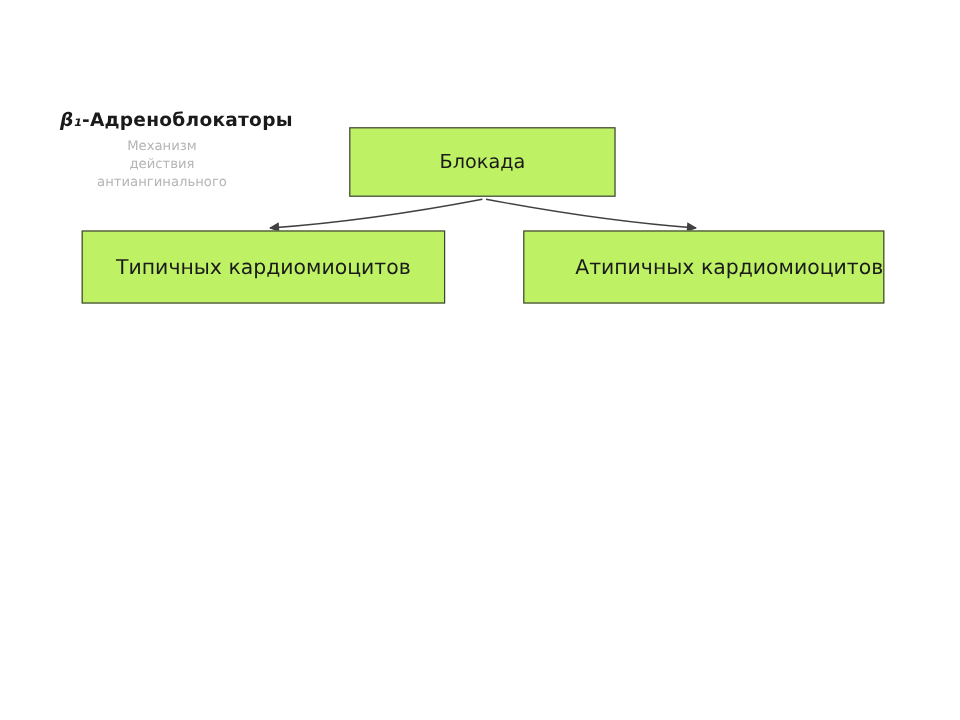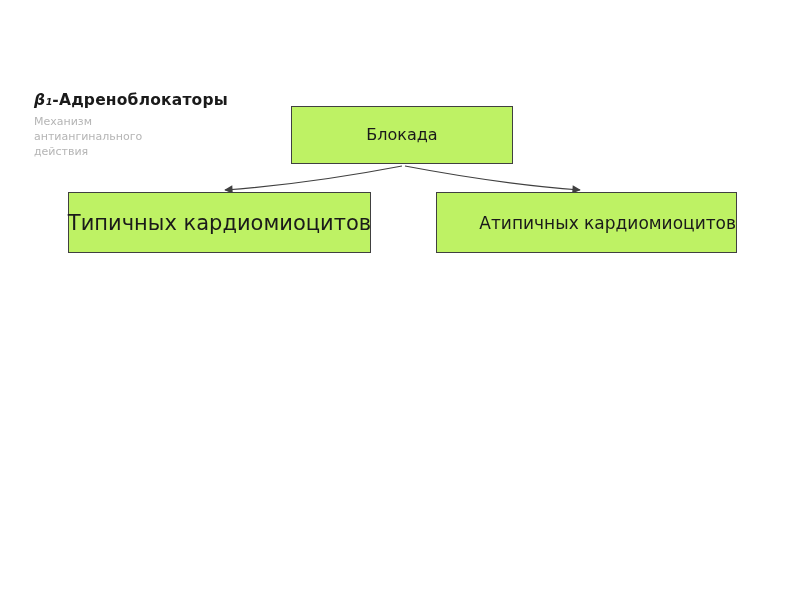--- a/index.html
+++ b/index.html
@@ -11,23 +11,23 @@
     position: relative;
     overflow: hidden;
   }
   .slide {
     position: absolute; inset: 0;
     background: #ffffff;
   }
   
   .header {
     position: absolute;
-    left: 34px; top: 91px;
+    left: 50px; top: 91px;
     width: 170px;
-    text-align: left;
+    text-align: center;
   }
   .header .title {
     font-size: 15.5px;
     font-weight: bold;
     letter-spacing: 0.2px;
     color: var(--text, #1a1a1a);
     white-space: nowrap;
   }
   .header .title i { font-style: italic; }
   .header .subtitle {
@@ -47,21 +47,21 @@
     align-items: center;
     justify-content: center;
     text-align: center;
     font-size: 16px;
     line-height: 22px;
     color: var(--text, #1a1a1a);
     white-space: nowrap;
   }
   .node i { font-style: italic; }
   .node.root  { left: 291px; top: 106px; width: 222px; height: 58px; }
-  .node.left  { left: 68px;  top: 192px; width: 303px; height: 61px; font-size: 21px; }
+  .node.left  { left: 68px;  top: 192px; width: 303px; height: 61px; font-size: 17px; }
   .node.right { left: 436px; top: 192px; width: 301px; height: 61px; font-size: 17px; align-items: flex-end; }
   
   svg.connectors {
     position: absolute; left: 0; top: 0;
     width: 800px; height: 600px;
     pointer-events: none;
     color: var(--arrow, #404040);
   }
   svg.connectors path.link {
     fill: none;
@@ -71,22 +71,22 @@
 </style>
 </head>
 <body>
 
 <div class="slide">
 
   <div class="header">
     <div class="title"><i>β₁</i><span>-Адреноблокаторы</span></div>
     <div class="subtitle">
       <div>Механизм</div>
+      <div>действия</div>
       <div>антиангинального</div>
-      <div>действия</div>
     </div>
   </div>
 
   <svg class="connectors" viewBox="0 0 800 600" aria-hidden="true">
     <defs>
       <marker id="arrowhead" viewBox="0 0 10 10" refX="9" refY="5" markerWidth="9" markerHeight="7" orient="auto-start-reverse">
         <path d="M0,0 L10,5 L0,10 z" fill="currentColor"></path>
       </marker>
     </defs>
     <path class="link" d="M 402 166 Q 308 184 225 190" marker-end="url(#arrowhead)"></path>

